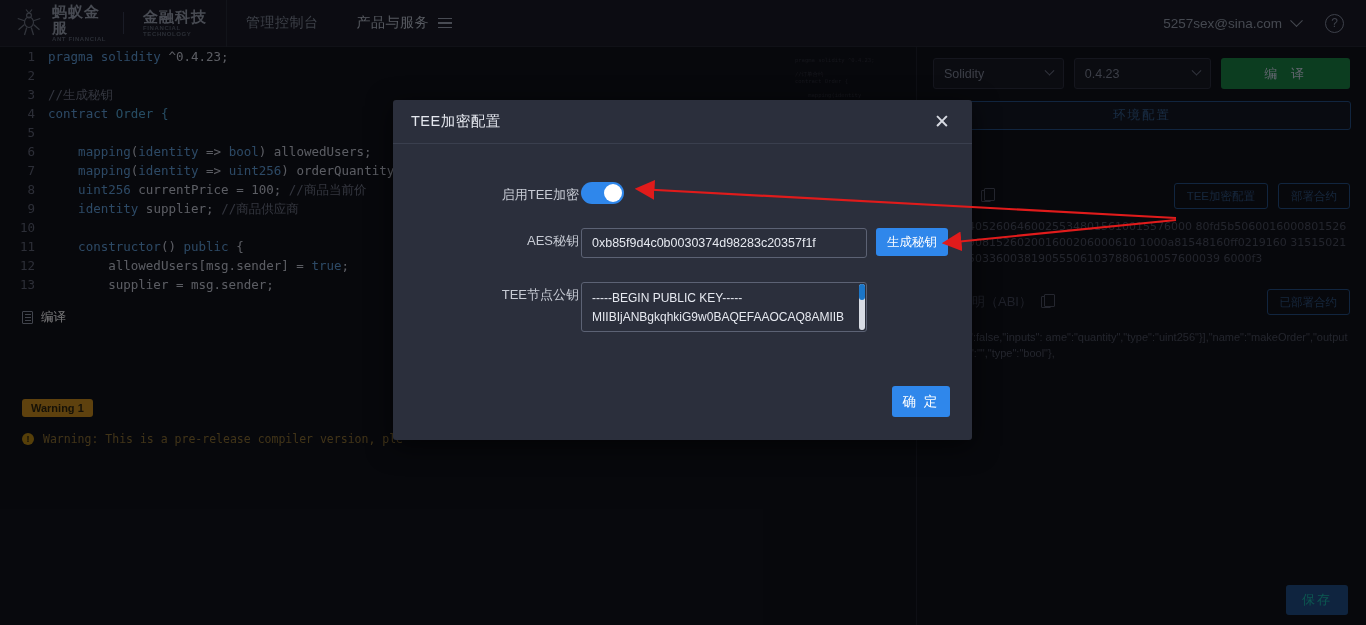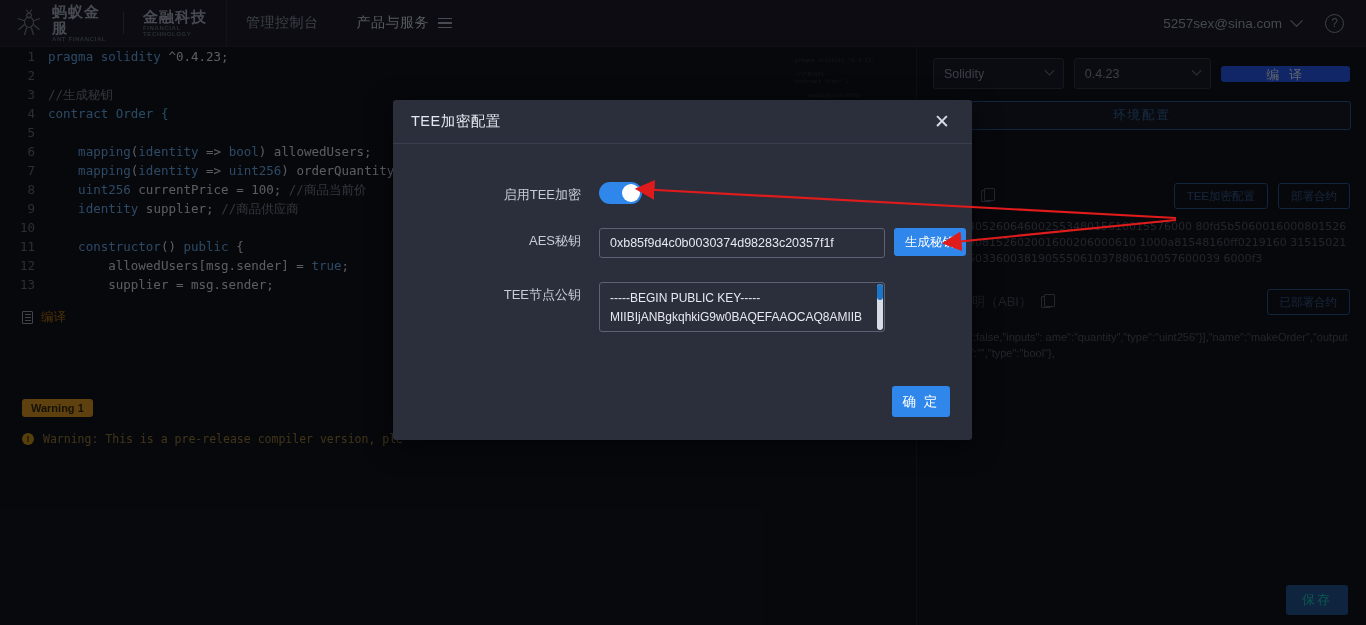--- a/index.html
+++ b/index.html
@@ -64,21 +64,21 @@
     line-height: 7px; white-space: pre; overflow: hidden;
   }
   .compile-tag {
     position: absolute; left: 22px; top: 262px; display: flex; align-items: center; cursor: pointer;
   }
   .file-ico {
     width: 11px; height: 13px; border: 1.3px solid #8b90a0; border-radius: 1px;
     position: relative; margin-right: 8px;
   }
   .file-ico::after { content: ""; position: absolute; left: 2px; top: 2px; width: 6px; height: 1px; background: #8b90a0; box-shadow: 0 3px 0 #8b90a0, 0 6px 0 #8b90a0; }
-  .compile-tag span { color: #a16207; font-size: 12.5px; }
+  .compile-tag span { color: #ffffff; font-size: 12.5px; }
   .warn-badge {
     position: absolute; left: 22px; top: 352px; background: #c98a14; color: #2b2105;
     font-size: 11px; padding: 3px 9px; border-radius: 3px; font-weight: bold; text-align: center;
   }
   .warn-row { position: absolute; left: 22px; top: 385px; display: flex; align-items: flex-start; }
   .warn-ico {
     width: 12px; height: 12px; border-radius: 50%; background: #b8860b; color: #1a1406;
     font-size: 9px; display: flex; align-items: center; justify-content: center;
     margin-right: 9px; margin-top: 1px; flex: 0 0 auto; font-weight: bold;
   }
@@ -92,22 +92,22 @@
   .rp-row { display: flex; align-items: center; gap: 10px; padding: 11px 16px 0 16px; }
   .select {
     height: 31px; background: #12141b; border: 1px solid #282c38; border-radius: 3px;
     color: #7d8392; font-size: 12.5px; display: flex; align-items: center;
     padding: 0 10px; cursor: pointer; position: relative;
   }
   .select.lang { width: 136px; }
   .select.ver { width: 143px; }
   .select .cv { margin-left: auto; width: 7px; height: 7px; border-right: 1.4px solid #6a7080; border-bottom: 1.4px solid #6a7080; transform: rotate(45deg) translate(-2px,-2px); }
   .btn-compile {
-    width: 135px; height: 16px; background: #1d4ed8; color: #cfd8e6; font-size: 13px;
-    border: none; border-radius: 3px; cursor: pointer; letter-spacing: 3px;
+    width: 135px; height: 31px; background: #15803d; color: #cfd8e6; font-size: 13px;
+    border: none; border-radius: 3px; cursor: pointer; letter-spacing: 3px; font-family: Liberation Mono, monospace;
   }
   .btn-env {
     margin: 12px 16px 0 16px; width: 418px; height: 29px; background: #0f131c;
     border: 1px solid #1f4d80; border-radius: 3px; color: #2f5d8c; font-size: 12.5px;
     cursor: pointer; letter-spacing: 2px;
   }
   .contract-name { padding: 16px 0 0 16px; color: #454b59; font-size: 13px; }
   .sec-head { display: flex; align-items: center; padding: 22px 16px 0 16px; }
   .sec-title { color: #3c4150; font-size: 13px; }
   .copy-ico {
@@ -143,21 +143,21 @@
     height: 44px; display: flex; align-items: center; padding: 0 18px;
     border-bottom: 1px solid #3a3f4e;
   }
   .modal-title { color: #e4e7ee; font-size: 14.5px; letter-spacing: .5px; }
   .modal-close {
     margin-left: auto; color: #d7dae2; font-size: 19px; cursor: pointer;
     width: 24px; height: 24px; display: flex; align-items: center; justify-content: center;
   }
   .form-row { display: flex; align-items: flex-start; padding: 0 0 0 0; margin-top: 24px; }
   .form-row.first { margin-top: 38px; }
-  .flabel { width: 206px; text-align: right; padding-right: 18px; color: #c7cbd4; font-size: 13px; padding-top: 4px; }
+  .flabel { width: 188px; text-align: right; padding-right: 2px; color: #c7cbd4; font-size: 13px; padding-top: 4px; }
   .toggle {
     width: 43px; height: 22px; border-radius: 11px; background: #2f87eb;
     position: relative; cursor: pointer; flex: 0 0 auto;
   }
   .toggle .knob { position: absolute; top: 2px; right: 2px; width: 18px; height: 18px; border-radius: 50%; background: #fff; }
   .inp {
     width: 286px; height: 30px; background: #2b2f3c; border: 1px solid #5c6274;
     border-radius: 3px; color: #e6e9f0; font-size: 12.5px; padding: 0 10px;
     font-family: "Liberation Sans", sans-serif; outline: none;
   }

